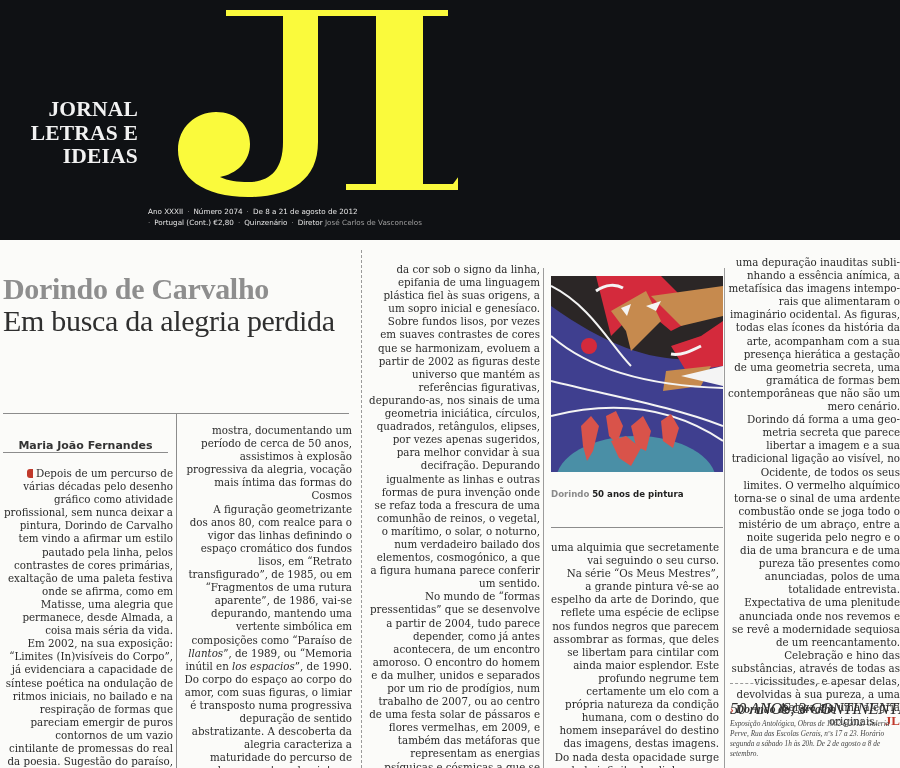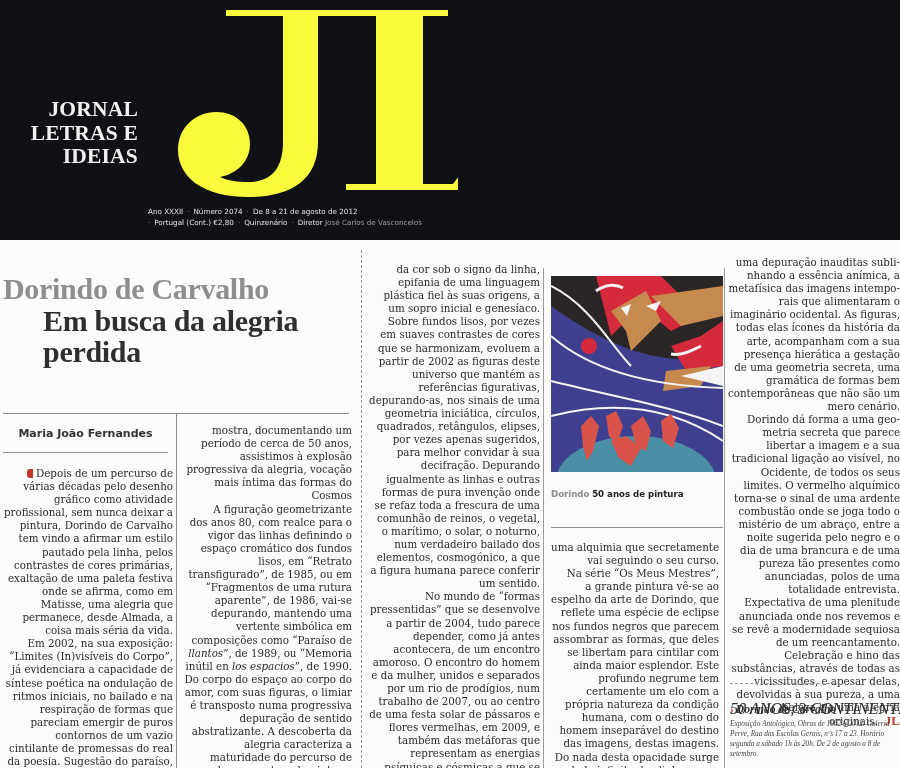--- a/index.html
+++ b/index.html
@@ -15,28 +15,28 @@
   .logo { position: absolute; left: 148px; top: -18px; width: 310px; height: 220px; }
   .mast-meta { position: absolute; left: 148px; top: 206px; font-family: "DejaVu Sans", sans-serif;
     font-size: 7.2px; line-height: 11px; color: #e6e6e6; white-space: nowrap; }
   .mast-meta .sep { color: #888; padding: 0 4px; }
   .mast-meta .director { color: #a0a0a0; }
 
   
   .kicker { position: absolute; left: 3px; top: 273px; font-family: "Liberation Serif", "DejaVu Serif", serif;
     font-weight: bold; color: #8e8e8e; font-size: 30px; line-height: 32px; letter-spacing: -0.3px; white-space: nowrap; }
   .headline { position: absolute; left: 3px; top: 305px; width: 340px; font-family: "Liberation Serif", "DejaVu Serif", serif;
-    font-weight: bold; color: #2f2f2f; font-size: 30px; line-height: 31px; letter-spacing: -0.3px; margin-left: 40px; }
+    font-weight: normal; color: #2f2f2f; font-size: 30px; line-height: 31px; letter-spacing: -0.3px; }
 
   .rule-top { position: absolute; left: 3px; top: 413px; width: 346px; height: 1px; background: #8c8c8c; }
   .rule-vert { position: absolute; left: 176px; top: 413px; width: 1px; height: 355px; background: #8c8c8c; }
   .dash-vert { position: absolute; top: 250px; width: 0; border-left: 1px dashed #9a9a9a; height: 518px; }
   .solid-vert { position: absolute; top: 268px; width: 1px; background: #9c9c9c; height: 500px; }
 
-  .byline { position: absolute; left: 3px; top: 427px; width: 165px; text-align: center;
+  .byline { position: absolute; left: 3px; top: 439px; width: 165px; text-align: center;
     font-family: "DejaVu Sans", sans-serif; font-weight: bold; font-size: 11px; color: #333; }
   .rule-byline { position: absolute; left: 3px; top: 452px; width: 165px; height: 1px; background: #8c8c8c; }
 
   
   .col { position: absolute; font-size: 10.3px; line-height: 13.1px; color: #2b2b2b; font-family: "DejaVu Serif", serif; }
   .col p { text-align: right; margin: 0; }
   .col p.indent { text-indent: 16px; }
   .col1 { left: 3px; top: 467px; width: 170px; }
   .col2 { left: 182px; top: 424px; width: 170px; }
   .col3 { left: 368px; top: 263px; width: 172px; }

